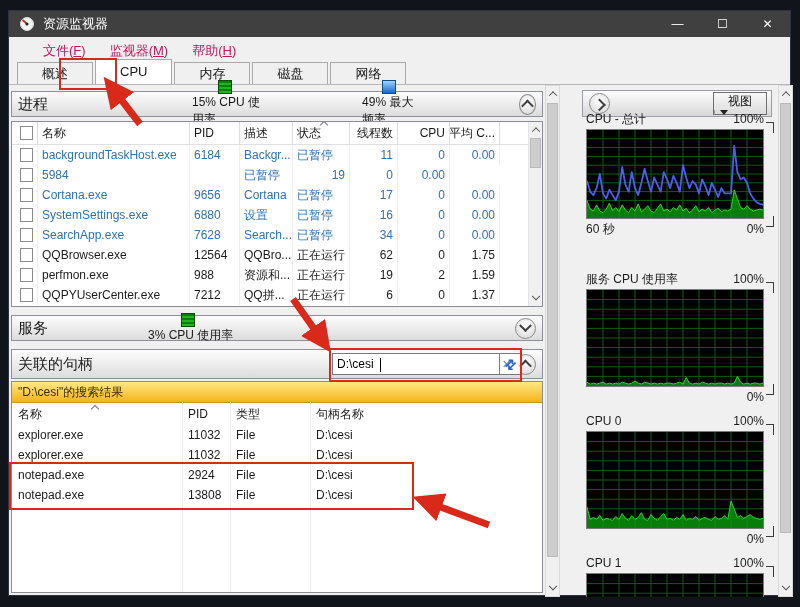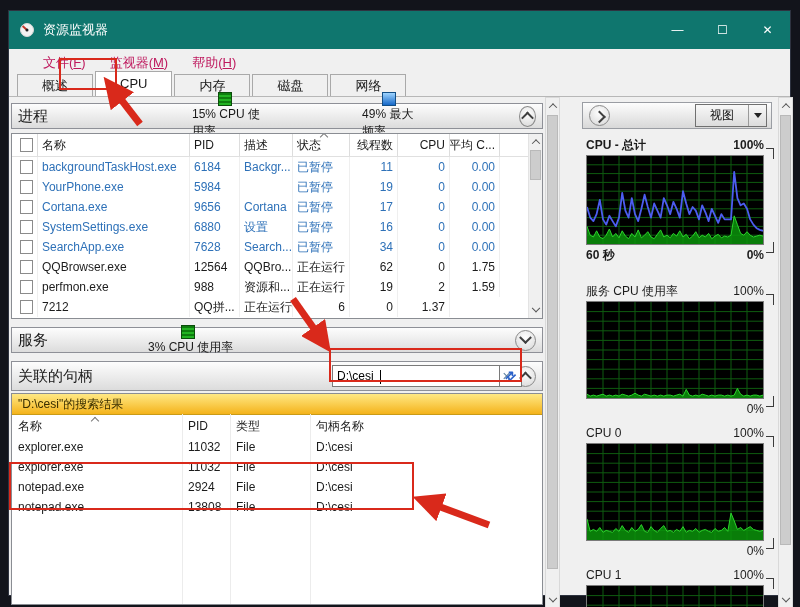--- a/index.html
+++ b/index.html
@@ -1,21 +1,21 @@
 <!DOCTYPE html>
 <html><head>
 <meta charset="utf-8">
 <style>
   html,body{margin:0;padding:0;background:#fff;}
   .stage{position:relative;width:800px;height:607px;background:#12141b;overflow:hidden;
          font-family:"Liberation Sans","DejaVu Sans",sans-serif;-webkit-font-smoothing:antialiased;}
   .win{position:absolute;left:8px;top:10px;width:783px;height:586px;background:#f0f0f0;
        border:1px solid #2e3340;box-sizing:border-box;display:flex;flex-direction:column;}
   
-  .titlebar{height:38px;background:#0f766e;display:flex;align-items:center;color:#fff;flex:0 0 auto;text-align:right;}
+  .titlebar{height:26px;background:#404040;display:flex;align-items:center;color:#fff;flex:0 0 auto;text-align:right;}
   .appicon{width:16px;height:16px;margin:0 8px 0 10px;display:inline-flex;}
   .title{font-size:13px;}
   .wcontrols{margin-left:auto;display:flex;height:100%;}
   .wbtn{width:45px;display:flex;align-items:center;justify-content:center;font-size:12px;color:#fff;cursor:default;}
   
   .menubar{height:23px;background:#f0f0f0;display:flex;align-items:flex-end;font-size:13px;color:#be185d;padding-left:22px;flex:0 0 auto;}
   .mitem{padding:0 12px;}
   .mitem u{text-decoration:underline;}
   .tabbar{height:25px;display:flex;align-items:flex-end;padding-left:8px;border-bottom:1px solid #b7b7b7;box-sizing:border-box;flex:0 0 auto;}
   .tab{height:21px;line-height:21px;padding:0 24px;font-size:13px;color:#1a1a1a;background:#f0f0f0;
@@ -73,21 +73,21 @@
   .searchbox input{border:none;outline:none;flex:1;font-size:12px;font-family:inherit;padding:0 4px;background:transparent;color:#000;}
   .tcaret{position:absolute;left:47px;top:4px;width:1px;height:14px;background:#000;}
   .clearx{font-size:11px;color:#5a7da0;padding:0 6px;}
   .refreshbtn{width:22px;height:22px;border:1px solid #7a7a7a;border-left:none;background:#fff;
               display:flex;align-items:center;justify-content:center;box-sizing:border-box;padding:0;}
   .refreshglyph{display:inline-block;transform:rotate(-45deg);color:#2b62c9;font-weight:bold;font-size:13px;}
   
   .rightcol{position:absolute;left:567px;top:0;width:200px;height:512px;overflow:hidden;}
   .rtopbar{position:absolute;left:6px;top:5px;width:190px;height:27px;background:linear-gradient(#fdfdfd,#d8d8d8);
            border:1px solid #9a9da3;box-sizing:border-box;display:flex;align-items:center;padding:0 4px;}
-  .viewbtn{margin-left:auto;height:21px;display:flex;border:1px solid #707070;background:linear-gradient(#f8f8f8,#dcdcdc);}
+  .viewbtn{margin-left:auto;height:21px;display:flex;border:1px solid #707070;background:linear-gradient(#f8f8f8,#dcdcdc);flex-direction:column;}
   .viewbtn .vlabel{padding:0 14px;font-size:12px;display:flex;align-items:center;color:#111;}
   .viewbtn .varrow{width:17px;border-left:1px solid #9a9a9a;display:flex;align-items:center;justify-content:center;}
   .tri-down{width:0;height:0;border-left:4px solid transparent;border-right:4px solid transparent;border-top:5px solid #222;}
   .gblock{position:absolute;left:10px;width:178px;}
   .glabel,.gfoot{height:20px;display:flex;align-items:center;justify-content:space-between;font-size:12px;color:#1c1c1c;position:relative;}
   .gbox{width:176px;border:1px solid #7a7a7a;background:#000;overflow:hidden;}
   .br-top{position:absolute;right:-10px;top:13px;width:7px;height:10px;border-top:1px solid #3c3c3c;border-right:1px solid #3c3c3c;}
   .br-bot{position:absolute;right:-10px;bottom:12px;width:7px;height:10px;border-bottom:1px solid #3c3c3c;border-right:1px solid #3c3c3c;}
   
   .anno-box{position:absolute;border:2px solid #d9291b;pointer-events:none;}
@@ -170,21 +170,20 @@
                 <div class="">已暂停</div>
                 <div class="r">11</div>
                 <div class="r">0</div>
                 <div class="r">0.00</div>
                 <div class="nb"></div>
               </div>
               <div class="prow susp">
                 <div>
                   <span class="cbx"></span>
                 </div>
-                <div class="">YourPhone.exe</div>
                 <div class="">5984</div>
                 <div class=""></div>
                 <div class="">已暂停</div>
                 <div class="r">19</div>
                 <div class="r">0</div>
                 <div class="r">0.00</div>
                 <div class="nb"></div>
               </div>
               <div class="prow susp">
                 <div>
@@ -248,20 +247,21 @@
                 <div class="">正在运行</div>
                 <div class="r">19</div>
                 <div class="r">2</div>
                 <div class="r">1.59</div>
                 <div class="nb"></div>
               </div>
               <div class="prow">
                 <div>
                   <span class="cbx"></span>
                 </div>
+                <div class="">QQPYUserCenter.exe</div>
                 <div class="">7212</div>
                 <div class="">QQ拼...</div>
                 <div class="">正在运行</div>
                 <div class="r">6</div>
                 <div class="r">0</div>
                 <div class="r">1.37</div>
                 <div class="nb"></div>
               </div>
             </div>
           <div class="vscroll proc-sb">
@@ -358,21 +358,21 @@
               <i class="chev right"></i>
             </span>
           <div class="viewbtn">
             <span class="vlabel">视图</span>
             <span class="varrow">
                 <i class="tri-down"></i>
               </span>
           </div>
         </div>
 
-        <div class="gblock" style="top:38px;font-weight:bold;">
+        <div class="gblock" style="top:24px;">
           <div class="glabel">
               <span>CPU - 总计</span>
             <span>100%</span>
               <span class="br-top"></span>
             </div>
           <div class="gbox" style="height:88px;"><svg width="176" height="88" viewBox="0 0 176 88">
                 <rect width="176" height="88" fill="#000"></rect>
                 <line x1="16" y1="0" x2="16" y2="88" stroke="#0f5c10"></line>
                 <line x1="32" y1="0" x2="32" y2="88" stroke="#0f5c10"></line>
                 <line x1="48" y1="0" x2="48" y2="88" stroke="#0f5c10"></line>

